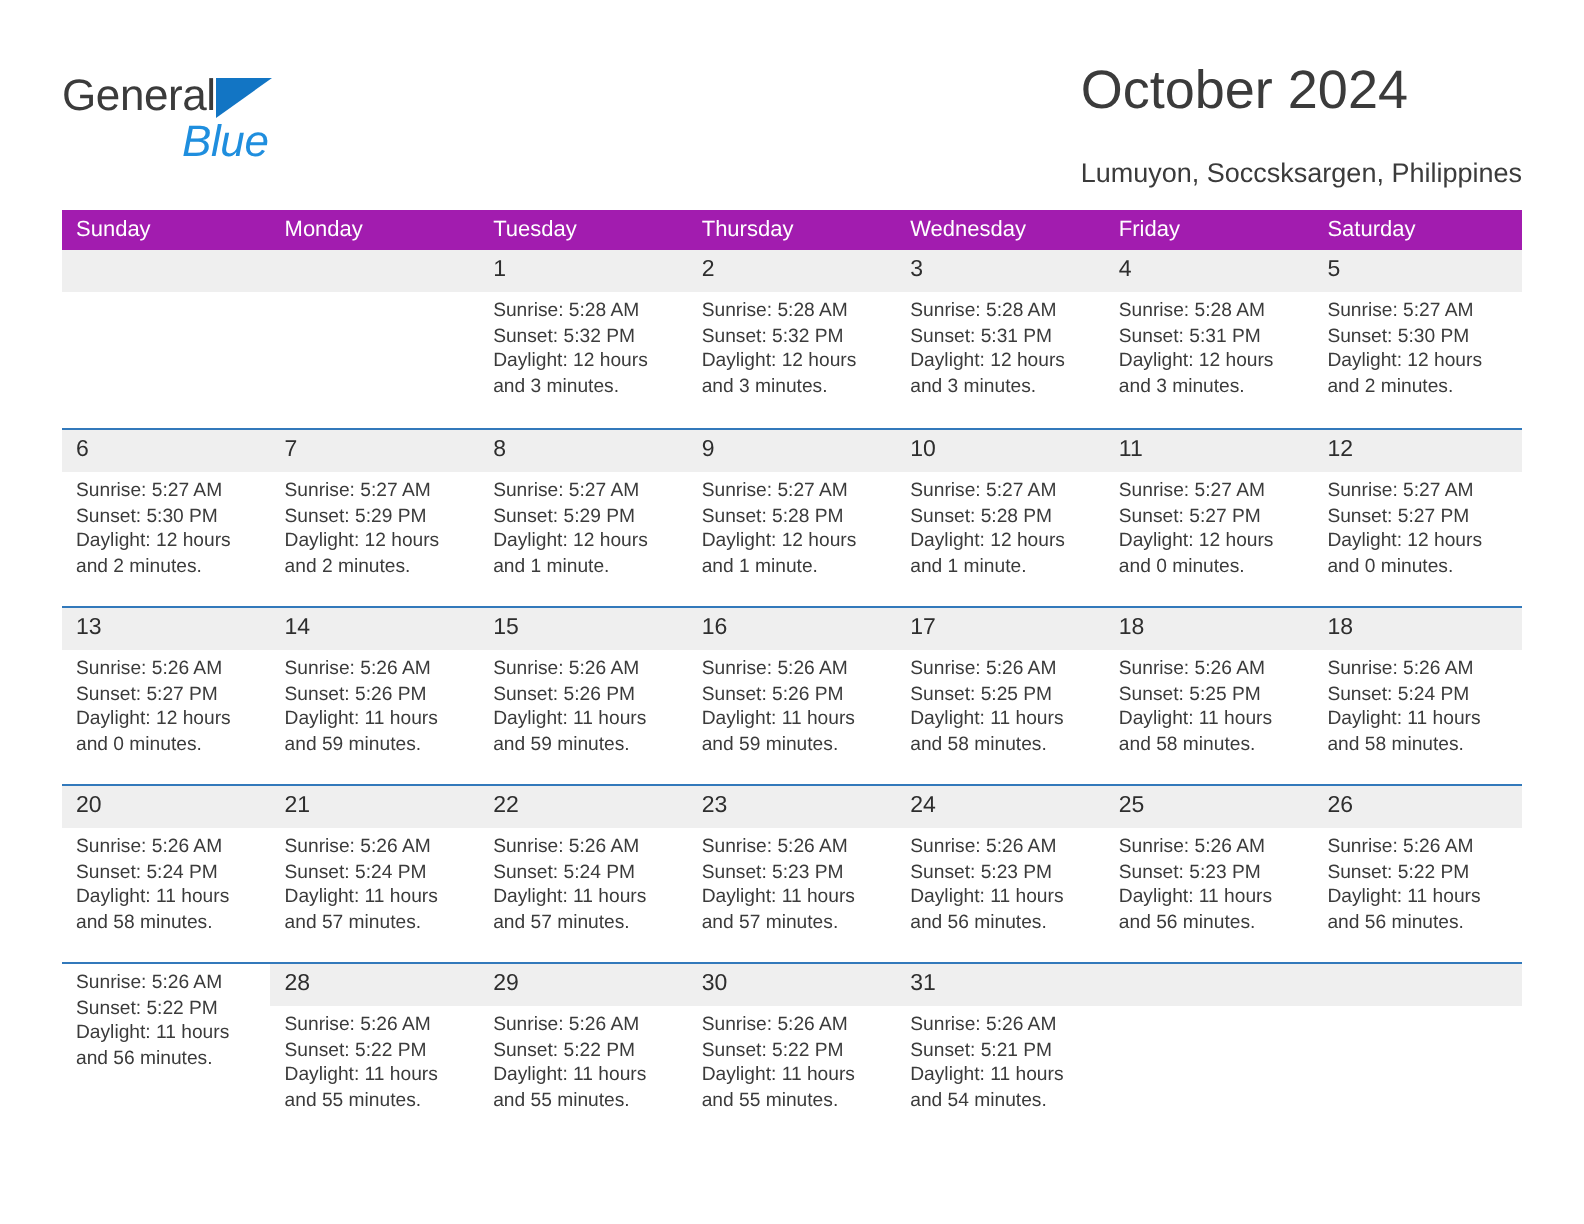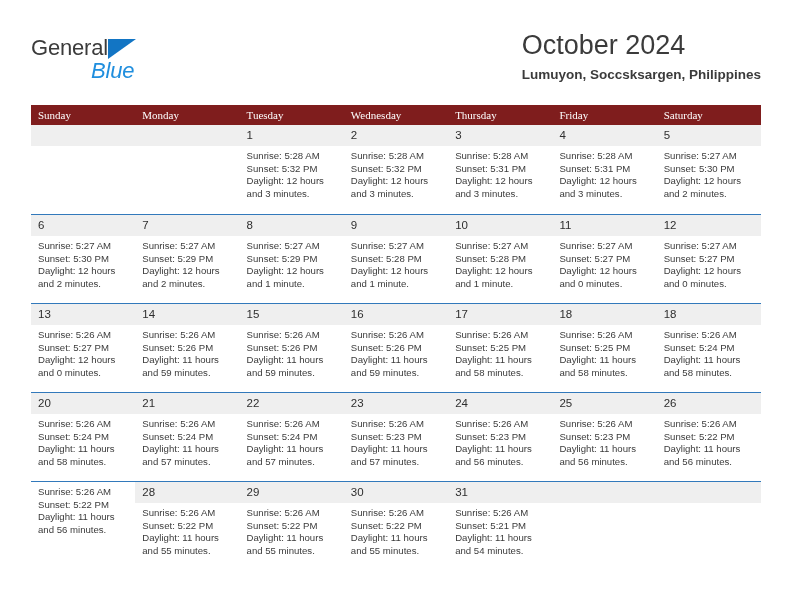--- a/index.html
+++ b/index.html
@@ -70,41 +70,40 @@
     top: 0;
     text-align: left;
   }
   .cal-title {
     font-size: 27px;
     color: #3b3b3b;
     line-height: 34px;
     white-space: nowrap;
   }
   .cal-subtitle {
-    margin-top: 4px;
+    margin-top: 16px;
     font-size: 13.5px;
-    font-weight: bold;
+    font-weight: normal;
     color: #3b3b3b;
     line-height: 17px;
     white-space: nowrap;
   }
 
   
   .calendar {
     position: absolute;
     left: 31px;
     top: 105px;
     width: 730px;
   }
   .dow-row {
     display: flex;
     width: 730px;
     height: 20px;
-    background: #7f1d1d;
-    font-family: Liberation Serif, serif;
+    background: #a21caf;
   }
   .dow {
     flex: 1 1 0;
     min-width: 0;
     color: #ffffff;
     font-size: 11px;
     line-height: 20px;
     padding-left: 7px;
     box-sizing: border-box;
     white-space: nowrap;
@@ -172,22 +171,22 @@
     </div>
 
   </div>
 
   <div class="calendar">
 
     <div class="dow-row">
       <div class="dow">Sunday</div>
       <div class="dow">Monday</div>
       <div class="dow">Tuesday</div>
+      <div class="dow">Thursday</div>
       <div class="dow">Wednesday</div>
-      <div class="dow">Thursday</div>
       <div class="dow">Friday</div>
       <div class="dow">Saturday</div>
     </div>
 
     <div class="week first">
         <div class="cell empty">
           <span class="daynum"></span>
           <div class="info">
             <div></div>
             <div></div>

